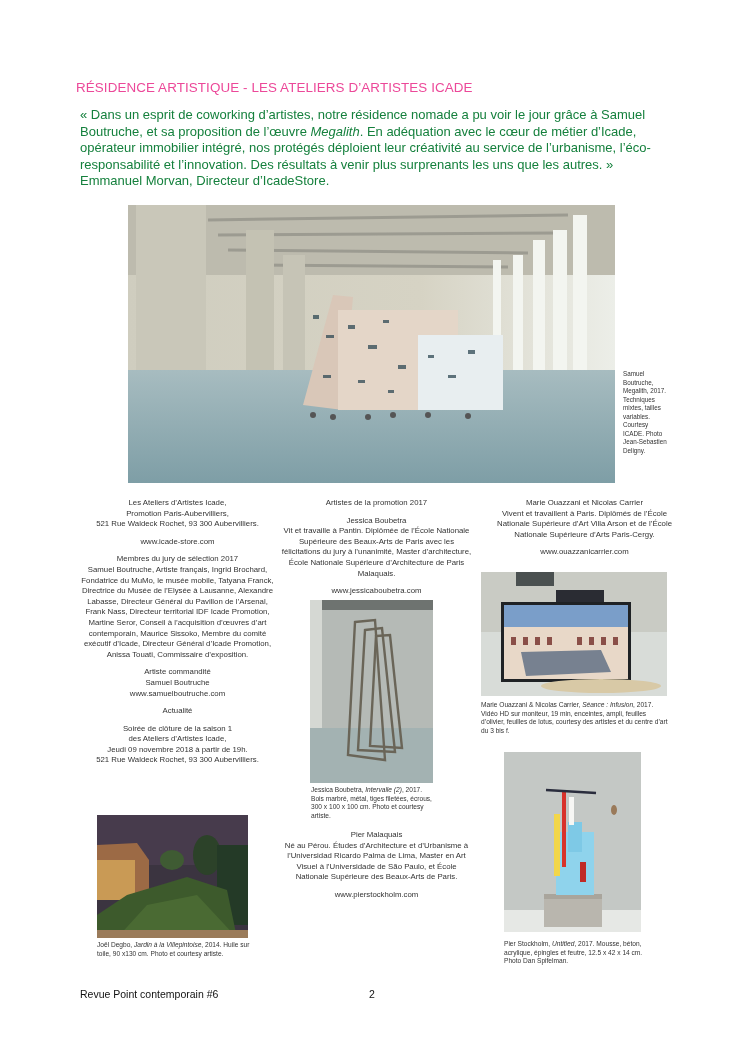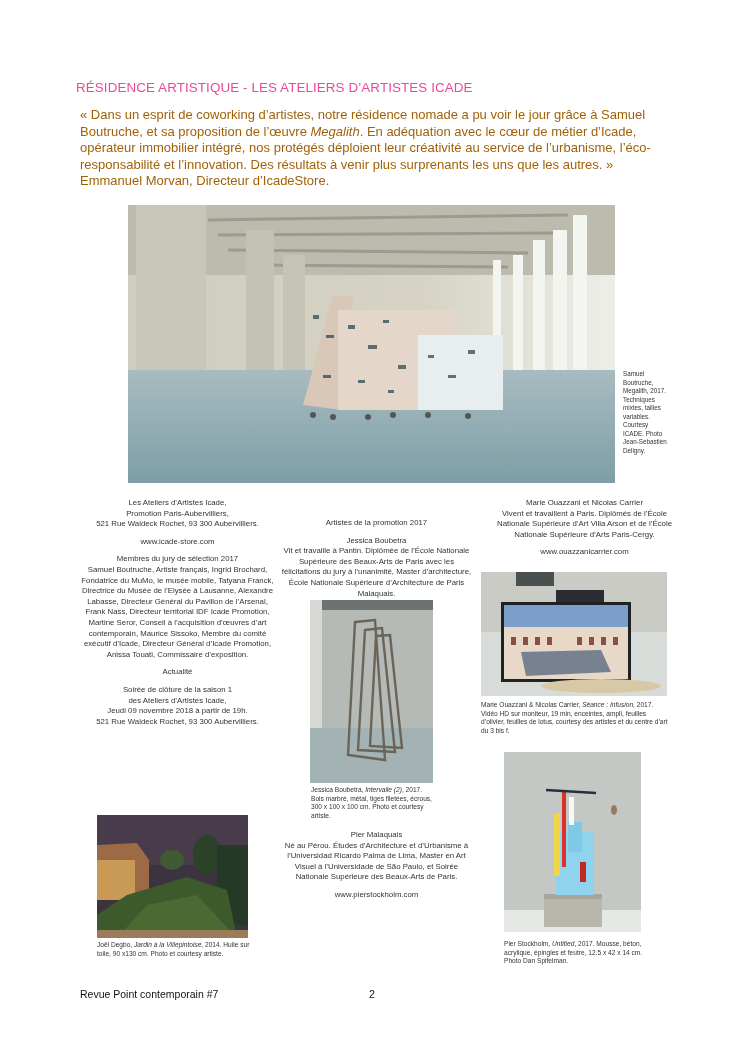--- a/index.html
+++ b/index.html
@@ -1,20 +1,20 @@
 <!DOCTYPE html>
 <html><head>
   <meta charset="utf-8">
   <style>
     * { box-sizing: border-box; margin: 0; padding: 0; }
     html, body { width: 745px; height: 1045px; background: #ffffff; overflow: hidden; }
     body { position: relative; font-family: "Liberation Sans", sans-serif; color: #2a2a2a; }
     .abs { position: absolute; }
     .title { left: 76px; top: 80px; font-size: 13.4px; color: #ec4899; letter-spacing: 0.1px; }
-    .quote { left: 80px; top: 107px; width: 600px; font-size: 13px; line-height: 16.5px; color: #a16207; }
+    .quote { left: 80px; top: 107px; width: 600px; font-size: 13px; line-height: 16.5px; color: #15803d; }
     .quote em { font-style: italic; }
     .small { font-size: 7.8px; line-height: 10.6px; color: #333; text-align: center; }
     .small p { margin-bottom: 7px; }
     .cap { font-size: 6.6px; line-height: 8.6px; color: #333; }
     .cap em { font-style: italic; }
     .footer { top: 988px; font-size: 10.5px; color: #111; }
     .img { position: absolute; overflow: hidden; }
   </style>
 </head>
 <body>
@@ -91,20 +91,25 @@
   <p>
     <span>Les Ateliers d’Artistes Icade,</span><br>
     <span>Promotion Paris-Aubervilliers,</span><br>
     <span>521 Rue Waldeck Rochet, 93 300 Aubervilliers.</span>
   </p>
   <p>www.icade-store.com</p>
   <p>
     <span>Membres du jury de sélection 2017</span><br>
     <span>Samuel Boutruche, Artiste français, Ingrid Brochard, Fondatrice du MuMo, le musée mobile, Tatyana Franck, Directrice du Musée de l’Elysée à Lausanne, Alexandre Labasse, Directeur Général du Pavillon de l’Arsenal, Frank Nass, Directeur territorial IDF Icade Promotion, Martine Seror, Conseil à l’acquisition d’œuvres d’art contemporain, Maurice Sissoko, Membre du comité exécutif d’Icade, Directeur Général d’Icade Promotion, Anissa Touati, Commissaire d’exposition.</span>
   </p>
+  <p>
+    <span>Artiste commandité</span><br>
+    <span>Samuel Boutruche</span><br>
+    <span>www.samuelboutruche.com</span>
+  </p>
   <p>Actualité</p>
   <p>
     <span>Soirée de clôture de la saison 1</span><br>
     <span>des Ateliers d’Artistes Icade,</span><br>
     <span>Jeudi 09 novembre 2018 à partir de 19h.</span><br>
     <span>521 Rue Waldeck Rochet, 93 300 Aubervilliers.</span>
   </p>
 </div>
 
 <div class="img" style="left:97px; top:815px; width:151px; height:123px;">
@@ -118,21 +123,21 @@
     <rect x="120" y="30" width="31" height="80" fill="#243a27"></rect>
     <polygon points="0,123 0,100 30,80 90,62 130,75 140,123" fill="#3d5a2c"></polygon>
     <polygon points="20,123 50,90 100,80 140,123" fill="#4a6a33"></polygon>
     <rect x="0" y="115" width="151" height="8" fill="#9a7b5a"></rect>
   </svg>
 </div>
 <div class="abs cap" style="left:97px; top:941px; width:160px;">
   <span>Joël Degbo, </span><em>Jardin à la Villepintoise</em><span>, 2014. Huile sur toile, 90 x130 cm. Photo et courtesy artiste.</span>
 </div>
 
-<div class="abs small" style="left:279px; top:498px; width:195px;margin-top:20px;">
+<div class="abs small" style="left:279px; top:498px; width:195px;">
   <p>Artistes de la promotion 2017</p>
   <p>
     <span>Jessica Boubetra</span><br>
     <span>Vit et travaille à Pantin. Diplômée de l’École Nationale Supérieure des Beaux-Arts de Paris avec les félicitations du jury à l’unanimité, Master d’architecture, École Nationale Supérieure d’Architecture de Paris Malaquais.</span>
   </p>
   <p>www.jessicaboubetra.com</p>
 </div>
 
 <div class="img" style="left:310px; top:600px; width:123px; height:183px;">
   <svg width="123" height="183" viewBox="0 0 123 183" preserveAspectRatio="none">
@@ -147,21 +152,21 @@
     </g>
   </svg>
 </div>
 <div class="abs cap" style="left:311px; top:786px; width:125px;">
   <span>Jessica Boubetra, </span><em>Intervalle (2)</em><span>, 2017. Bois marbré, métal, tiges filetées, écrous, 300 x 100 x 100 cm. Photo et courtesy artiste.</span>
 </div>
 
 <div class="abs small" style="left:279px; top:830px; width:195px;">
   <p>
     <span>Pier Malaquais</span><br>
-    <span>Né au Pérou. Études d’Architecture et d’Urbanisme à l’Universidad Ricardo Palma de Lima, Master en Art Visuel à l’Universidade de São Paulo, et Soirée Nationale Supérieure des Beaux-Arts de Paris.</span>
+    <span>Né au Pérou. Études d’Architecture et d’Urbanisme à l’Universidad Ricardo Palma de Lima, Master en Art Visuel à l’Universidade de São Paulo, et École Nationale Supérieure des Beaux-Arts de Paris.</span>
   </p>
   <p>www.pierstockholm.com</p>
 </div>
 
 <div class="abs small" style="left:479px; top:498px; width:195px;margin-left:8px;">
   <p>
     <span>Marie Ouazzani et Nicolas Carrier</span><br>
     <span>Vivent et travaillent à Paris. Diplômés de l’École Nationale Supérieure d’Art Villa Arson et de l’École Nationale Supérieure d’Arts Paris-Cergy.</span>
   </p>
   <p>www.ouazzanicarrier.com</p>
@@ -207,14 +212,14 @@
     <rect x="65" y="45" width="5" height="28" fill="#f7f7f4"></rect>
     <rect x="76" y="110" width="6" height="20" fill="#c02a26"></rect>
     <line x1="42" y1="38" x2="92" y2="41" stroke="#2a2d3d" stroke-width="2.5"></line>
     <ellipse cx="110" cy="58" rx="3" ry="5" fill="#9a7a5a"></ellipse>
   </svg>
 </div>
 <div class="abs cap" style="left:504px; top:940px; width:145px;">
   <span>Pier Stockholm, </span><em>Untitled</em><span>, 2017. Mousse, béton, acrylique, épingles et feutre, 12.5 x 42 x 14 cm. Photo Dan Spifelman.</span>
 </div>
 
-<div class="abs footer" style="left:80px;">Revue Point contemporain #7</div>
+<div class="abs footer" style="left:80px;">Revue Point contemporain #6</div>
 <div class="abs footer" style="left:369px;">2</div>
 
 </body></html>

